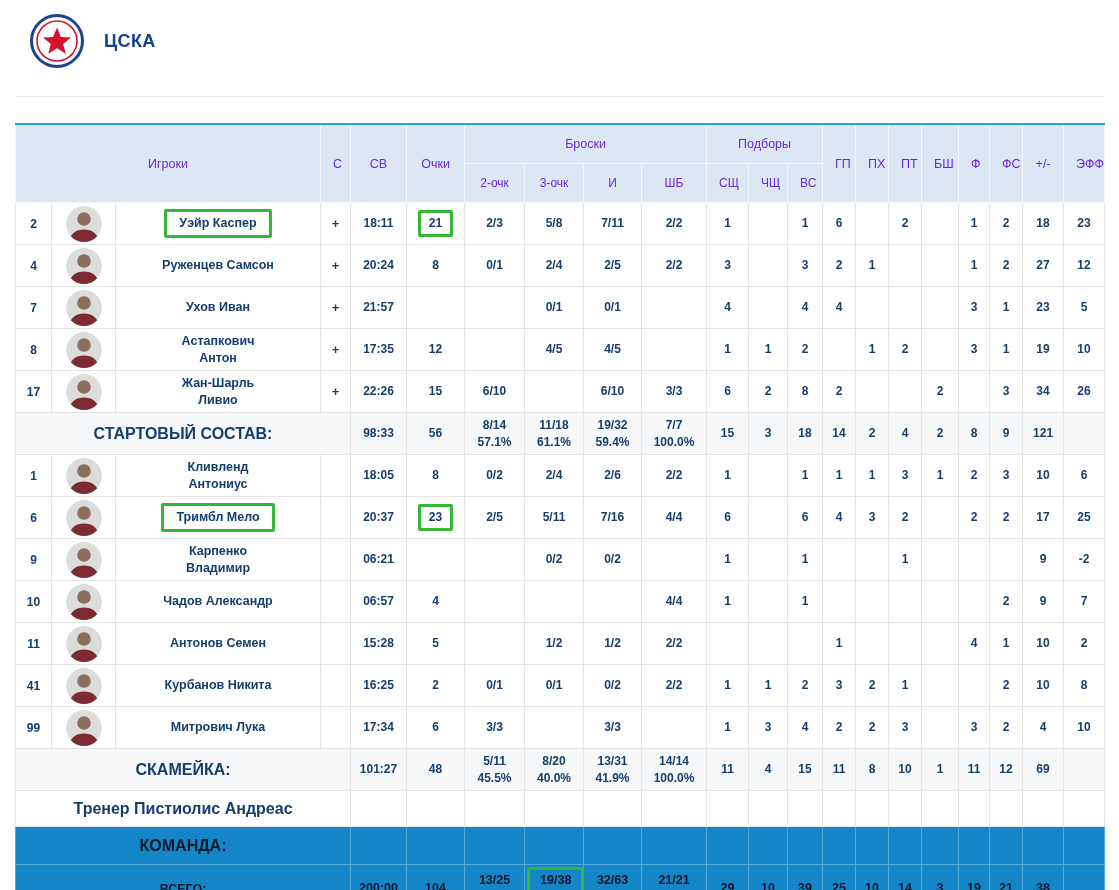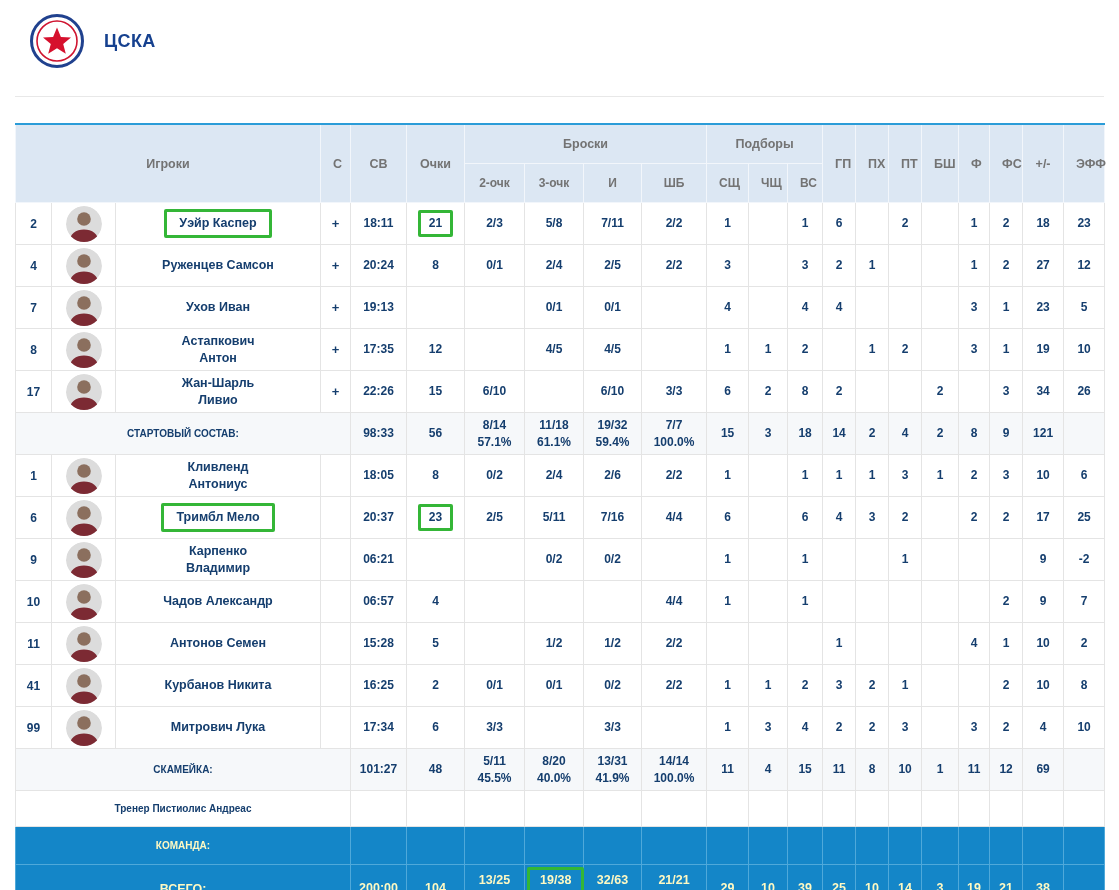--- a/index.html
+++ b/index.html
@@ -9,46 +9,46 @@
   .page-top { display: flex; align-items: center; gap: 20px; padding: 14px 0 0 30px; text-align: right; }
   .logo { width: 54px; height: 54px; display: inline-block; }
   .team-name { font-size: 18px; font-weight: bold; color: #16418f; letter-spacing: .4px; }
 
   .divider { height: 1px; background: #e8e8e8; margin: 28px 15px 0; }
 
   .table-wrap { margin-top: 26px; padding: 0 15px; }
   table.stats { border-collapse: collapse; table-layout: fixed; width: 1089px; border-top: 2px solid #2b9cd8; }
 
   thead th {
-    background: #dce7f3; color: #737373; font-size: 12.5px; font-weight: bold;
+    background: #dce7f3; color: #6d28d9; font-size: 12.5px; font-weight: normal;
     border: 1px solid #f2f6fb; border-top: none; height: 28px; padding: 12px;
   }
   thead tr.sub th { height: 18px; font-size: 12px; }
 
   tbody td {
     border: 1px solid #e4e4e4; text-align: center; vertical-align: middle;
     color: #153e6e; font-size: 12px; font-weight: bold; height: 42px; padding: 2px;
   }
   .val { white-space: pre-line; display: inline-block; line-height: 1.35; }
   .name { white-space: pre-line; display: inline-block; line-height: 1.3; font-size: 12.5px; }
 
   .hl { border: 3px solid #34b637; border-radius: 2px; padding: 2px 8px; }
   .name.hl { padding: 3px 12px; }
 
   .avatar { width: 36px; height: 36px; display: inline-block; border-radius: 50%; overflow: hidden; vertical-align: middle; }
   .avatar svg { display: block; }
 
   .row-summary td { background: #f6f8fa; }
   .row-coach td { height: 36px; }
   .row-team td, .row-total td {
-    background: #1486c8; color: #fef9c3; border-color: #4fa9da;
+    background: #1486c8; color: #0f172a; border-color: #4fa9da;
   }
   .row-team td { height: 38px; }
   .row-total td { height: 44px; font-size: 12.5px; }
-  .c-label { font-size: 10px; }
+  .c-label { font-size: 16px; }
   .c-start { font-size: 13px; }
 </style>
 </head>
 <body>
 
 <header class="page-top">
   <span class="logo">
     <svg width="54" height="54" viewBox="0 0 54 54">
       <circle cx="27" cy="27" r="25.5" fill="#ffffff" stroke="#20418e" stroke-width="3"></circle>
       <circle cx="27" cy="27" r="20" fill="#ffffff" stroke="#cf1430" stroke-width="1.6"></circle>
@@ -169,21 +169,21 @@
         </tr>
         <tr class="row-player">
           <td class="c-num">7</td>
           <td class="c-ava"><span class="avatar"><svg viewBox="0 0 36 36" width="36" height="36">
                 <circle cx="18" cy="18" r="18" fill="#dcdcdc"></circle>
                 <path d="M3.5 36c0-8 6.5-12.5 14.5-12.5S32.5 28 32.5 36z" fill="#7c2a33"></path>
                 <circle cx="18" cy="13" r="6.8" fill="#8b6f5e"></circle>
               </svg></span></td>
           <td class="c-name"><span class="name">Ухов Иван</span></td>
           <td class="c-start">+</td>
-          <td class="c-stat"><span class="val">19:13</span></td>
+          <td class="c-stat"><span class="val">21:57</span></td>
           <td class="c-stat"><span class="val"></span></td>
           <td class="c-stat"><span class="val"></span></td>
           <td class="c-stat"><span class="val">0/1</span></td>
           <td class="c-stat"><span class="val">0/1</span></td>
           <td class="c-stat"><span class="val"></span></td>
           <td class="c-stat"><span class="val">4</span></td>
           <td class="c-stat"><span class="val"></span></td>
           <td class="c-stat"><span class="val">4</span></td>
           <td class="c-stat"><span class="val">4</span></td>
           <td class="c-stat"><span class="val"></span></td>

